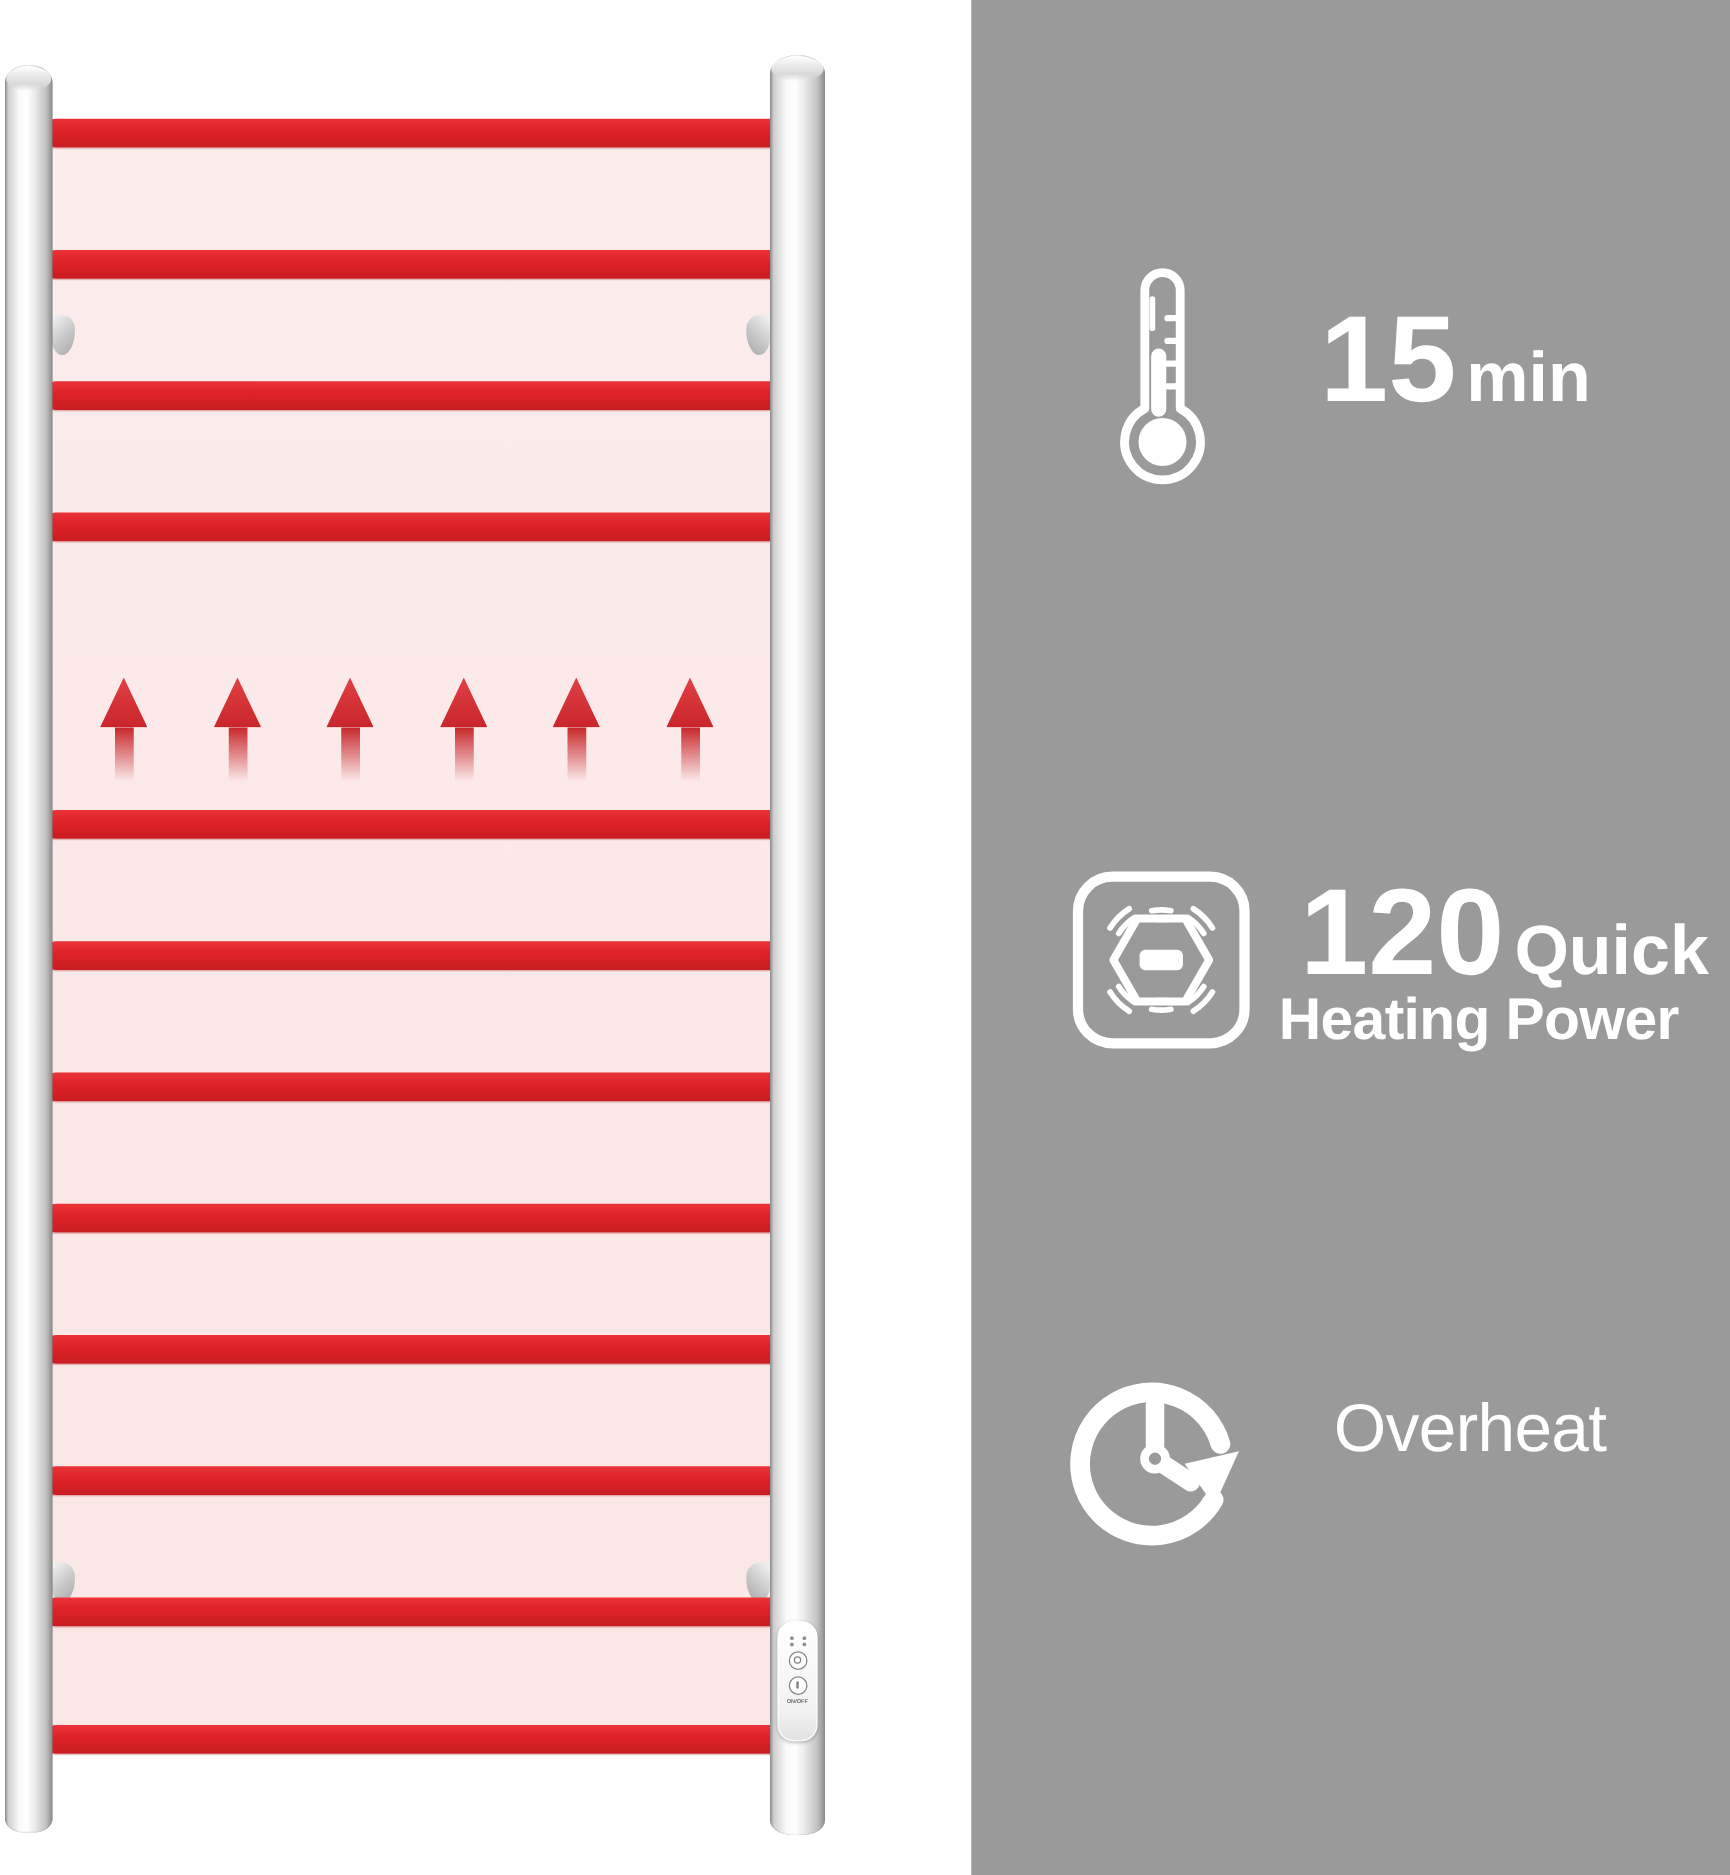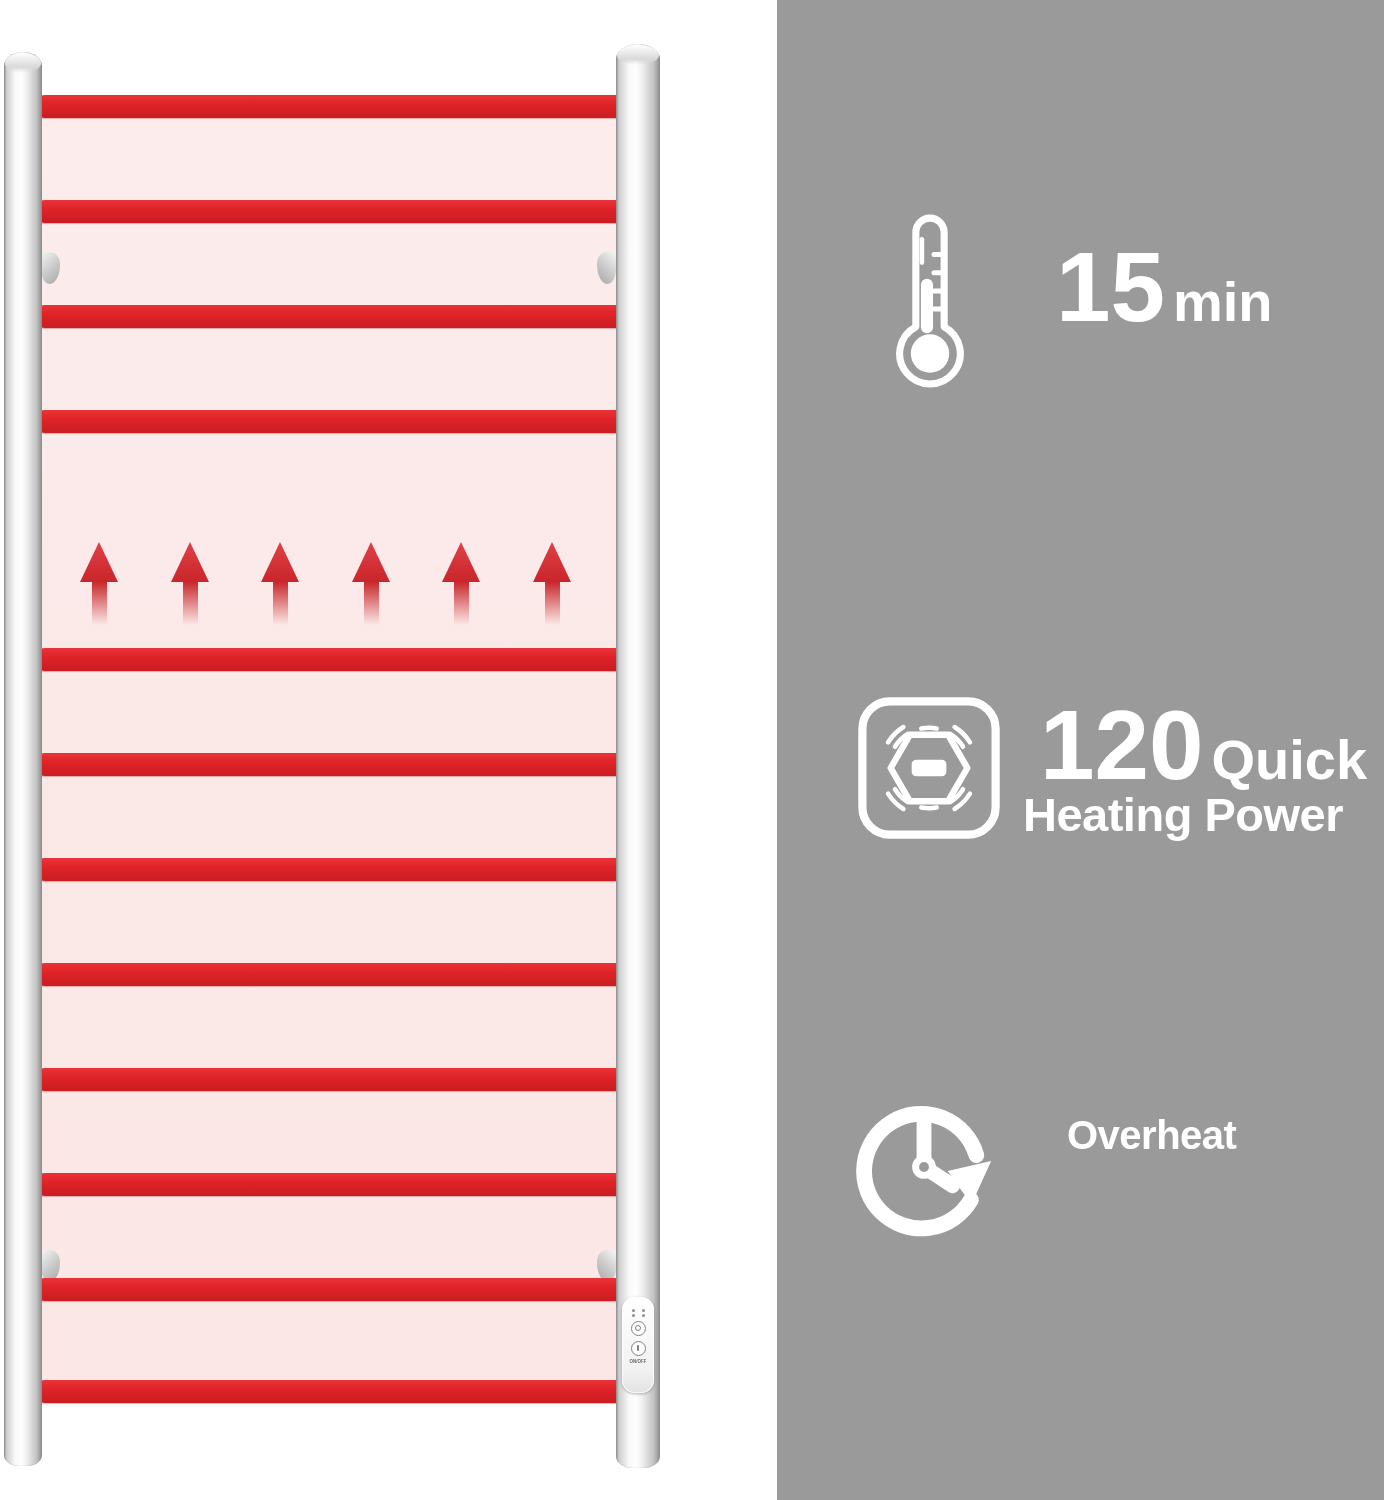--- a/index.html
+++ b/index.html
@@ -45,21 +45,21 @@
   .ctrl .onoff{margin-top:1px;font-size:10px;font-weight:bold;color:#6b6b6b;
         transform:scale(.45);transform-origin:center top;white-space:nowrap;}
 
   
   .f-icon{position:absolute;}
   .bigline{position:absolute;display:flex;align-items:baseline;gap:8px;color:var(--white,#fff);
         font-weight:bold;line-height:1;letter-spacing:0;}
   .bigline .num{font-size:98px;}
   .bigline .unit{font-size:56px;}
   .caption{position:absolute;color:var(--white,#fff);font-weight:bold;font-size:47px;line-height:1.12;letter-spacing:-.5px;}
-  .caption2{position:absolute;color:var(--white,#fff);font-weight:bold;font-size:40px;line-height:1.16;letter-spacing:-.5px;}
+  .caption2{position:absolute;color:var(--white,#fff);font-weight:normal;font-size:54px;line-height:1.16;letter-spacing:-.5px;}
 </style>
 </head>
 <body>
 
 <div class="canvas">
 
   <div class="gray-panel"></div>
 
   <div>
     <div class="glow"></div>

